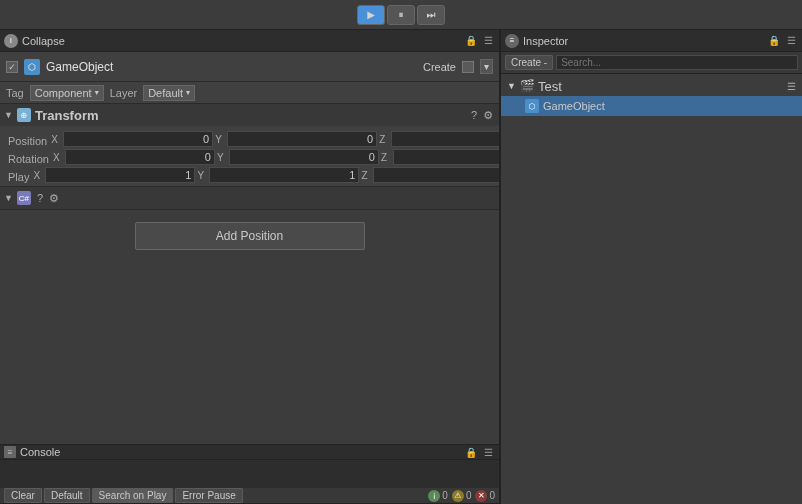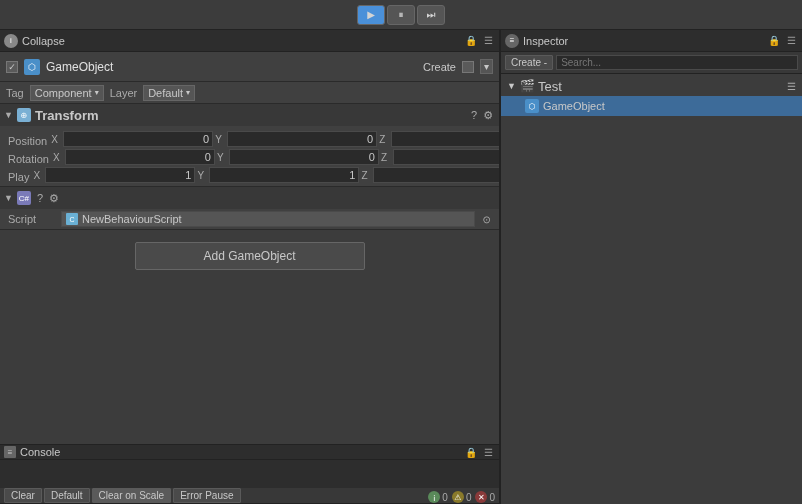--- a/index.html
+++ b/index.html
@@ -370,21 +370,21 @@
       margin-right: 4px;
       display: flex;
       align-items: center;
       justify-content: center;
       font-size: 8px;
     }
     .console-toolbar {
       height: 22px;
       background: #383838;
       display: flex;
-      align-items: flex-end;
+      align-items: center;
       padding: 0 4px;
       gap: 2px;
       border-bottom: 1px solid #222;
       margin-top: 28px;
     }
     .console-btn {
       background: #4a4a4a;
       border: 1px solid #5a5a5a;
       color: #c8c8c8;
       font-size: 10px;
@@ -643,49 +643,41 @@
 
       <div class="component-section new-script-component">
         <div class="component-header">
           <span class="component-arrow">▼</span>
           <div class="component-icon" style="background:#7a7ab8;">C#</div>
           <div class="component-header-icons">
             <span class="comp-icon-btn">?</span>
             <span class="comp-icon-btn">⚙</span>
           </div>
         </div>
-        <div class="script-field-row">
-          <span class="script-label">Script</span>
-          <div class="script-value">
-            <div class="script-file-icon">C</div>
-            <span>NewBehaviourScript</span>
-          </div>
-          <span class="script-settings">⊙</span>
-        </div>
       </div>
 
       <div class="add-component-section">
-        <button class="add-component-btn">Add GameObject</button>
+        <button class="add-component-btn">Add Position</button>
       </div>
 
     </div>
 
     <div class="console-panel">
       <div class="console-tab-bar">
         <div class="console-tab-icon">≡</div>
         <span class="tab-label">Console</span>
         <div class="tab-controls">
           <span class="tab-ctrl-btn">🔒</span>
           <span class="tab-ctrl-btn">☰</span>
         </div>
       </div>
       <div class="console-toolbar">
         <button class="console-btn">Clear</button>
         <button class="console-btn">Default</button>
-        <button class="console-btn active">Clear on Scale</button>
+        <button class="console-btn active">Search on Play</button>
         <button class="console-btn">Error Pause</button>
         <div class="console-right">
           <div class="console-count">
             <div class="console-count-icon" style="background:#5a8a5a;">ℹ</div>
             <span>0</span>
           </div>
           <div class="console-count">
             <div class="console-count-icon" style="background:#8a7a2a;">⚠</div>
             <span>0</span>
           </div>

